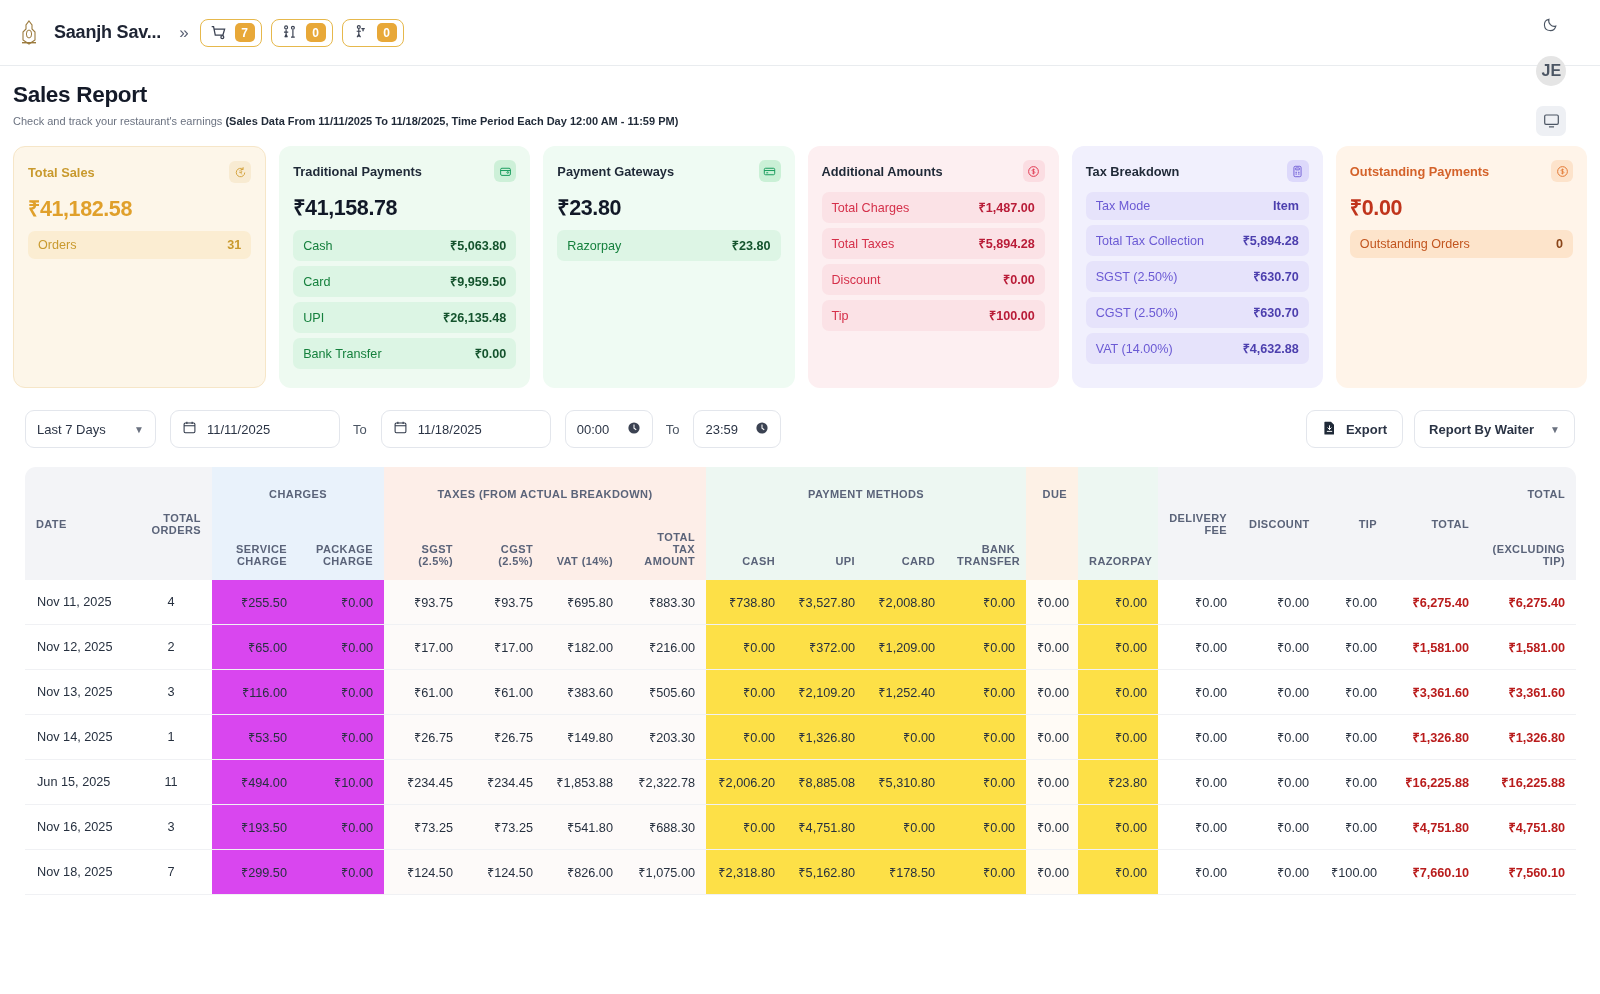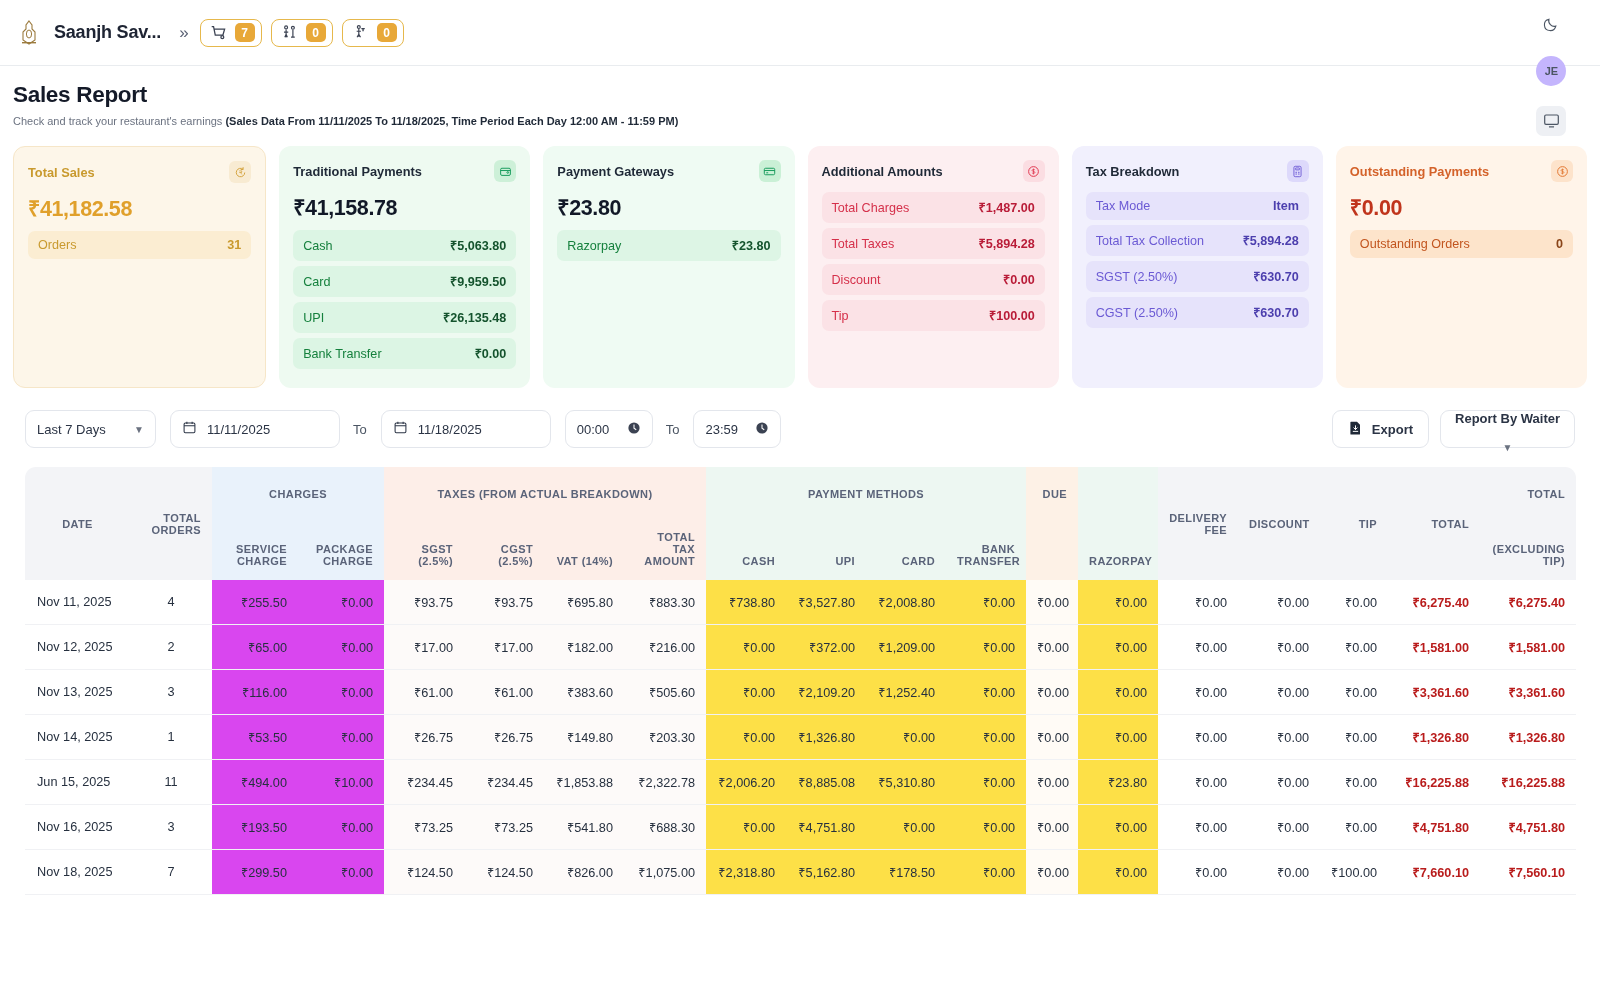--- a/index.html
+++ b/index.html
@@ -71,22 +71,22 @@
     display: flex; align-items: center; gap: 6px;
     color: #4b5563; font-size: 13.5px; cursor: pointer;
   }
   .icon-btn {
     width: 24px; height: 24px;
     display: flex; align-items: center; justify-content: center;
     color: #4b5563; cursor: pointer;
   }
   .avatar {
     width: 30px; height: 30px; border-radius: 50%;
-    background: #c4b5fd; color: #4b5563;
-    font-size: 11px; font-weight: bold;
+    background: #e5e5e5; color: #4b5563;
+    font-size: 16px; font-weight: bold;
     display: flex; align-items: center; justify-content: center;
     cursor: pointer;
   }
   .screen-btn {
     width: 30px; height: 30px; border-radius: 7px;
     background: #eef0f4; color: #4b5563;
     display: flex; align-items: center; justify-content: center;
     cursor: pointer;
   }
 
@@ -197,38 +197,38 @@
     white-space: nowrap;
   }
   .ctl.sel { width: 131px; justify-content: space-between; }
   .ctl.date { width: 170px; gap: 10px; margin-left: 14px; }
   .ctl.time { width: 88px; justify-content: space-between; margin-left: 14px; }
   .to-lbl { font-size: 13px; color: #4b5563; margin-left: 13px; }
   .ctl .chev { color: #6b7280; font-size: 10px; }
   .ctl svg { flex-shrink: 0; }
   .f-right { margin-left: auto; display: flex; gap: 11px; }
   .ctl.btn { gap: 9px; padding: 0 15px; font-weight: bold; }
-  .ctl.wait { gap: 16px; padding: 0 14px; font-weight: bold; flex-direction: column; }
+  .ctl.wait { gap: 16px; padding: 0 14px; font-weight: bold; }
 
   
   .table-wrap { margin-top: 19px; padding: 0 12px; }
   table { width: 100%; border-collapse: collapse; table-layout: fixed; }
   thead th {
     font-size: 11px;
     font-weight: bold;
     color: #5a6379;
     letter-spacing: 0.4px;
     padding: 10px 11px;
     vertical-align: middle;
     text-align: right;
   }
   thead tr.g1 th { height: 54px; }
   thead tr.g2 th { height: 53px; vertical-align: bottom; padding-bottom: 13px; }
   thead th.ctr { text-align: center; }
-  thead th.lft { text-align: center; }
+  thead th.lft { text-align: left; }
   .hdr-plain { background: #f3f4f7; }
   .hdr-charge { background: #e9f2fb; }
   .hdr-tax    { background: #fdeee8; }
   .hdr-pay    { background: #edf7f2; }
   .hdr-due    { background: #fdf1e6; }
   .rnd-l { border-top-left-radius: 11px; }
   .rnd-r { border-top-right-radius: 11px; }
 
   tbody td {
     font-size: 12.7px;
@@ -447,20 +447,24 @@
         <span>Total Tax Collection</span>
         <span class="rv">₹5,894.28</span>
       </div>
       <div class="row">
         <span>SGST (2.50%)</span>
         <span class="rv">₹630.70</span>
       </div>
       <div class="row">
         <span>CGST (2.50%)</span>
         <span class="rv">₹630.70</span>
+      </div>
+      <div class="row">
+        <span>VAT (14.00%)</span>
+        <span class="rv">₹4,632.88</span>
       </div>
     </div>
 
     <div class="card c-out">
       <div class="card-head">
         <span class="card-title">Outstanding Payments</span>
         <span class="card-badge">
           <svg width="13" height="13" viewBox="0 0 20 20" fill="none" stroke="#e2752f" stroke-width="1.5">
             <circle cx="10" cy="10" r="7.5"></circle>
               <path d="M12.2 7.6c-.5-.9-4.4-1.2-4.4.8s4.4.9 4.4 3-4 1.6-4.6.5M10 5.5v9" stroke-width="1.2"></path>

